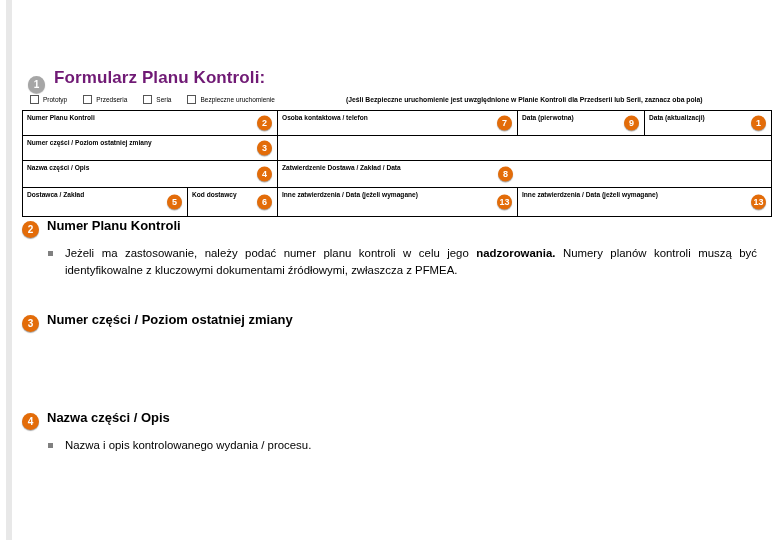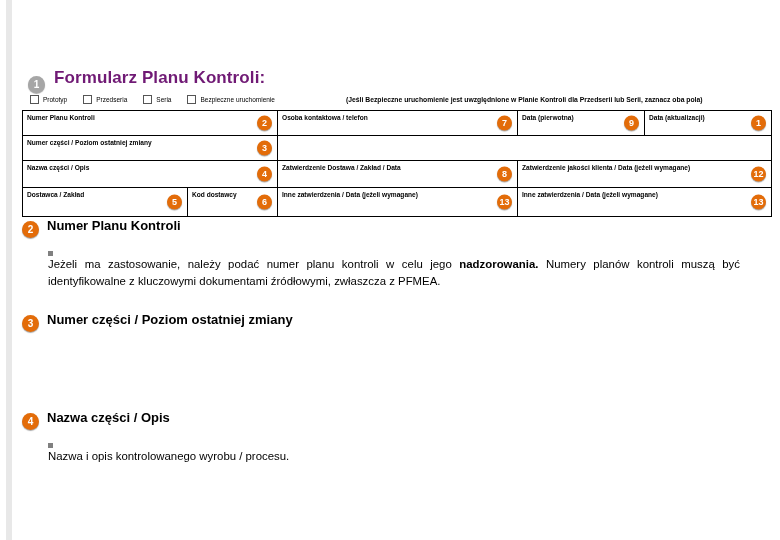--- a/index.html
+++ b/index.html
@@ -165,21 +165,20 @@
   }
   .sec-title {
     font-size: 13px;
     font-weight: bold;
     line-height: 16px;
   }
   .bullet {
     display: flex;
     margin-top: 7px;
     margin-left: 26px;
-    flex-direction: column;
   }
   .bullet .sq {
     width: 5px;
     height: 5px;
     background: #808080;
     margin-top: 6px;
     margin-right: 12px;
     flex: none;
   }
   .bullet .body {
@@ -254,24 +253,20 @@
 
     <div class="row r3">
       <div class="cell" style="width:255px">
         <span class="txt">Nazwa części / Opis</span>
         <span class="badge small bdg">4</span>
       </div>
       <div class="cell" style="width:240px">
         <span class="txt">Zatwierdzenie Dostawa / Zakład / Data</span>
         <span class="badge small bdg">8</span>
       </div>
-      <div class="cell" style="width:253px">
-        <span class="txt">Zatwierdzenie jakości klienta / Data (jeżeli wymagane)</span>
-        <span class="badge small bdg">12</span>
-      </div>
     </div>
 
     <div class="row r4">
       <div class="cell" style="width:165px">
         <span class="txt">Dostawca / Zakład</span>
         <span class="badge small bdg">5</span>
       </div>
       <div class="cell" style="width:90px">
         <span class="txt">Kod dostawcy</span>
         <span class="badge small bdg">6</span>
@@ -305,16 +300,16 @@
     </div>
   </div>
 
   <div class="section" style="top:410px">
     <div class="sec-head">
       <span class="badge">4</span>
       <span class="sec-title">Nazwa części / Opis</span>
     </div>
     <div class="bullet">
       <span class="sq"></span>
-      <span class="body">Nazwa i opis kontrolowanego wyrobu / procesu.</span>
+      <span class="body">Nazwa i opis kontrolowanego wydania / procesu.</span>
     </div>
   </div>
 </div>
 
 </body></html>

